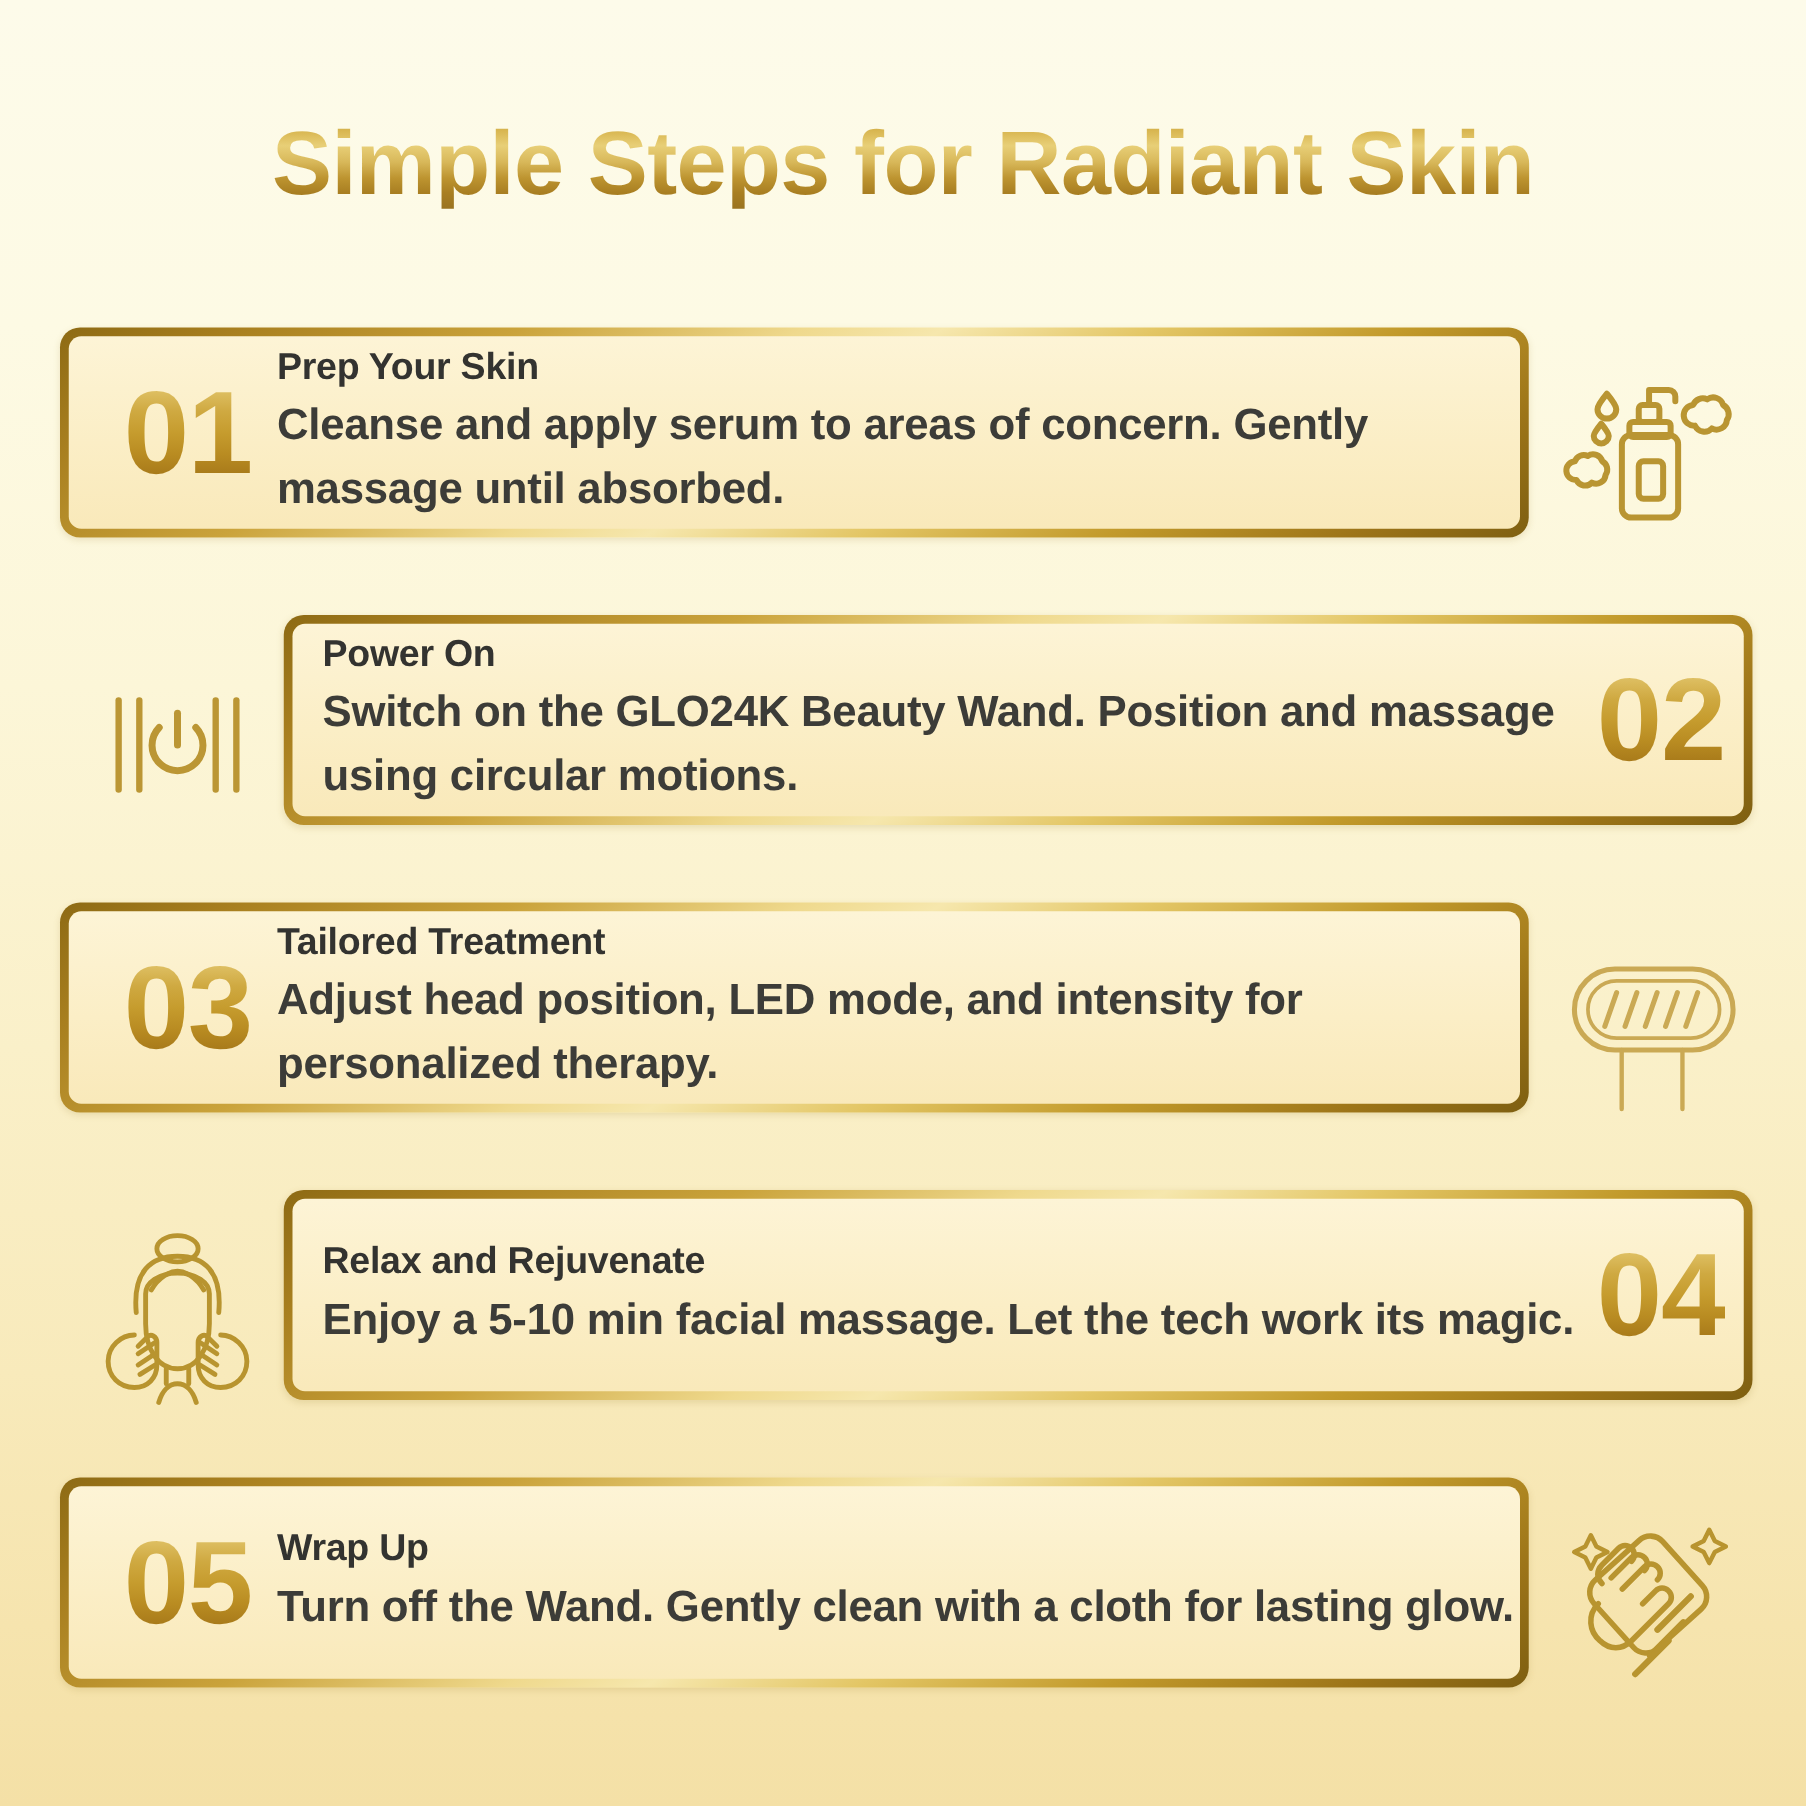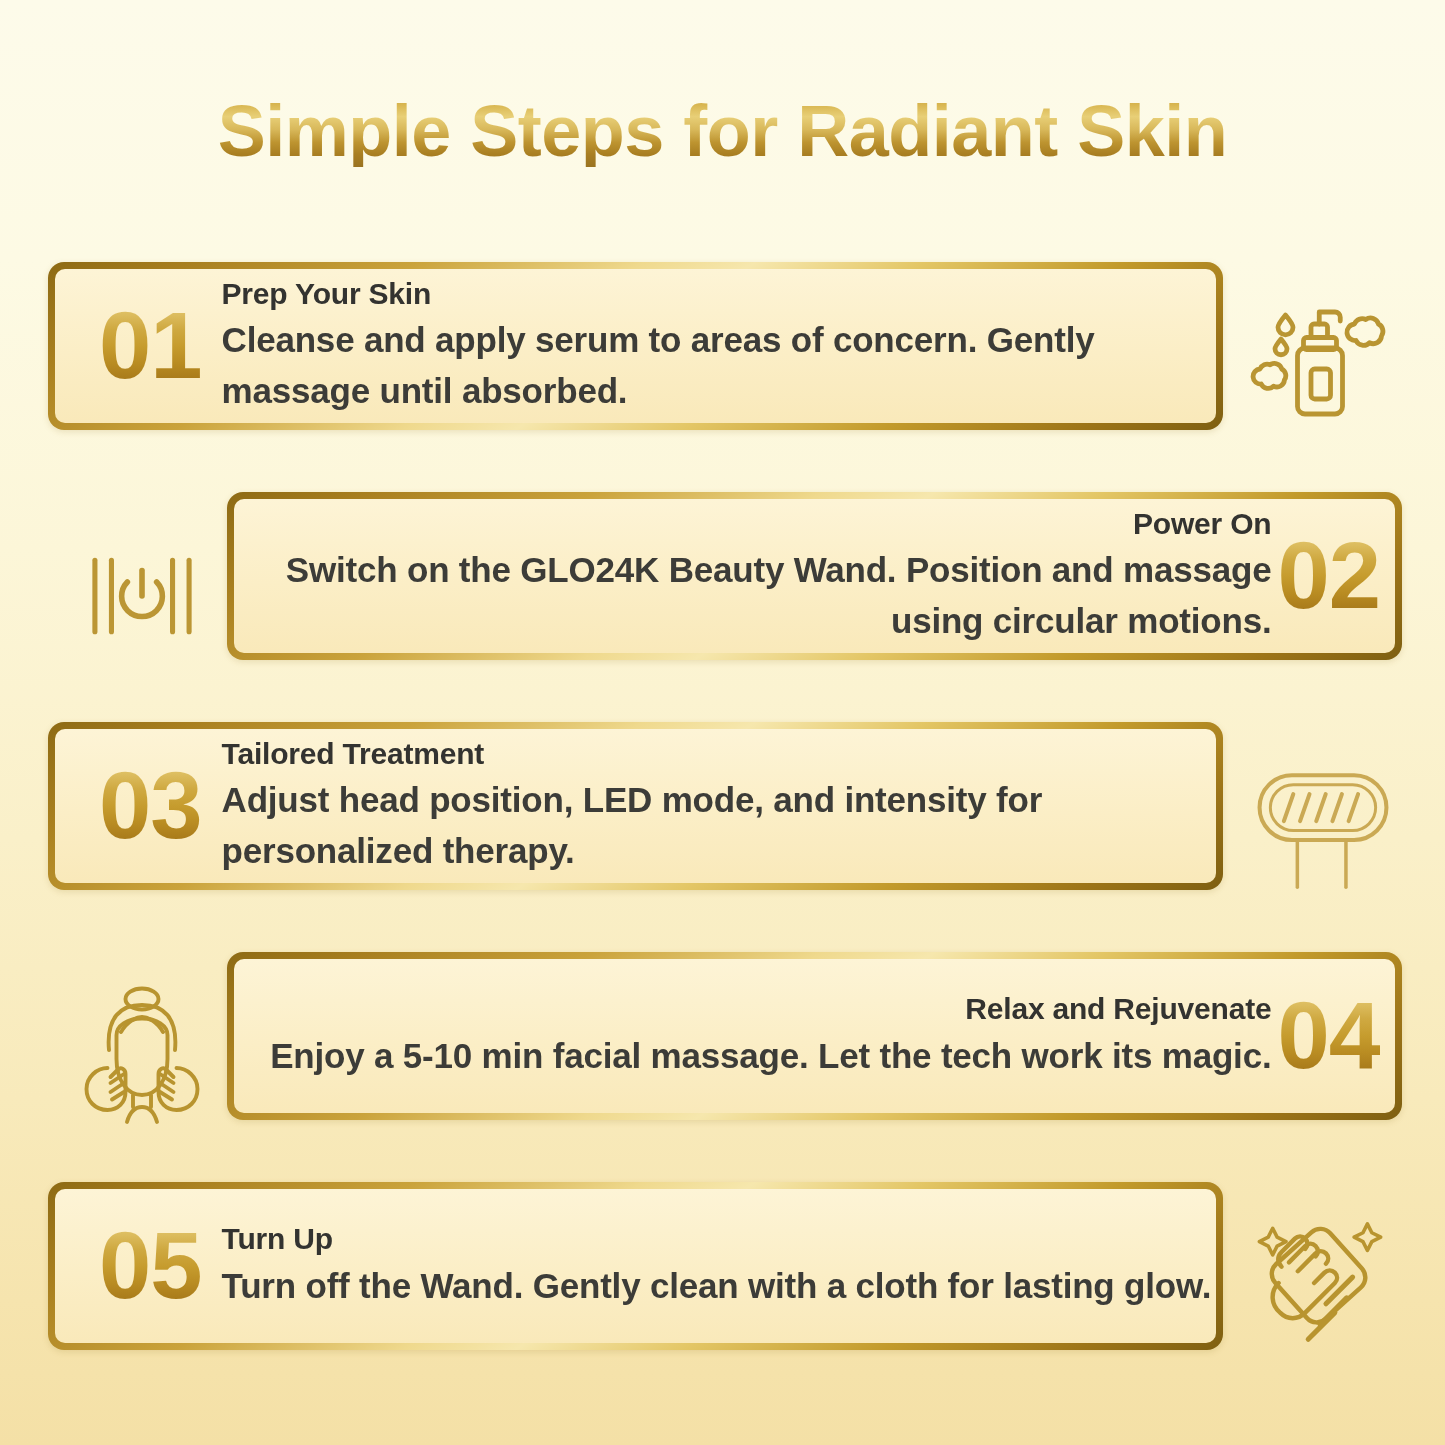--- a/index.html
+++ b/index.html
@@ -118,21 +118,21 @@
     -webkit-text-fill-color: transparent;
   }
   .num.lead  { margin-left: 44px; margin-right: 6px; }
   .num.trail { margin-right: 15px; margin-left: 6px; }
 
   
   .txt {
     flex: 1 1 auto;
     min-width: 0;
   }
-  .txt.r { text-align: right; padding-right: 0; padding-left: 24px; }
+  .txt.r { text-align: left; padding-right: 0; padding-left: 24px; }
   .txt.l { padding-left: 14px; }
 
   .step-title {
     font-size: 30px;
     font-weight: 700;
     color: #333330;
     line-height: 1.22;
     margin-bottom: 2px;
     letter-spacing: -0.2px;
   }
@@ -287,21 +287,21 @@
         <path d="M40 94 C42 87 46 84 50 84 C54 84 58 87 60 94"></path>
       </svg>
     </div>
   </div>
 
   <div class="step-row">
     <div class="card left">
       <div class="card-inner">
         <div class="num lead">05</div>
         <div class="txt l">
-          <div class="step-title">Turn Up</div>
+          <div class="step-title">Wrap Up</div>
           <div class="step-desc">Turn off the Wand. Gently clean with a cloth for lasting glow.</div>
         </div>
       </div>
     </div>
     <div class="icon-slot at-right">
       <svg width="150" height="148" viewBox="0 0 100 100" fill="none" stroke="#b8942f" stroke-width="3" stroke-linecap="round" stroke-linejoin="round">
 
         <rect x="22" y="18" width="50" height="50" rx="9" transform="rotate(-42 47 43)"></rect>
 
         <path d="M20 48 C14 54 15 63 21 68 C26 73 33 73 38 68 L58 48

